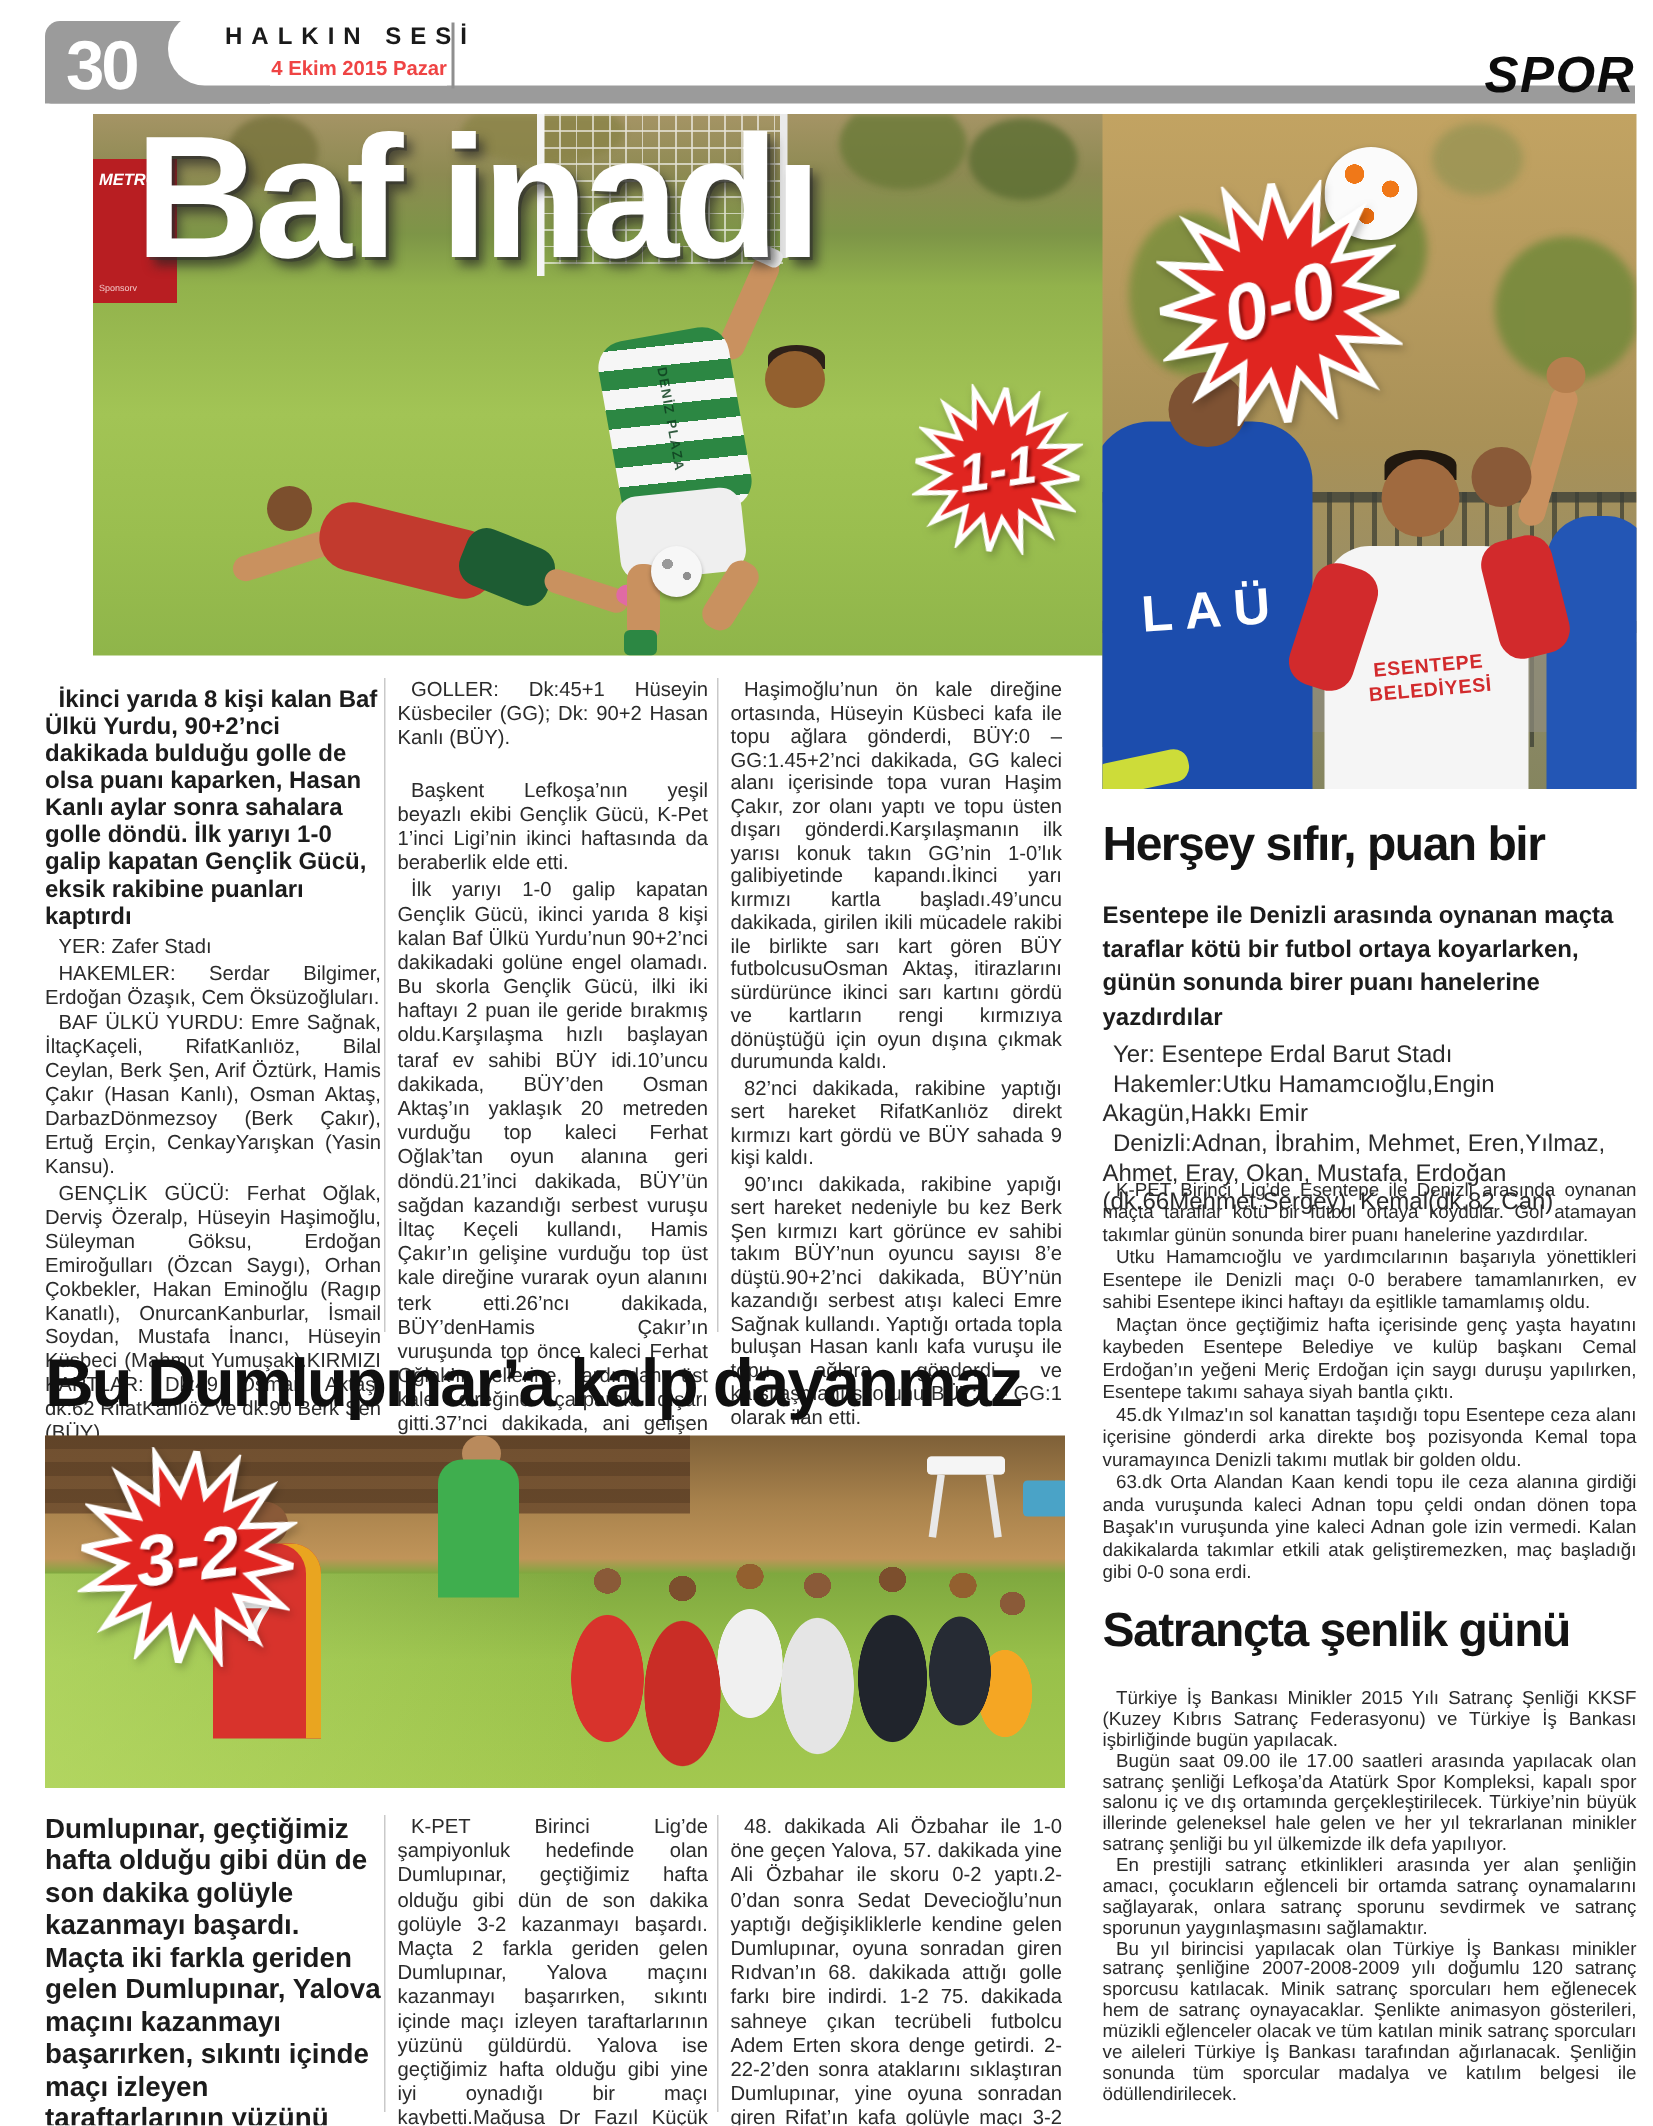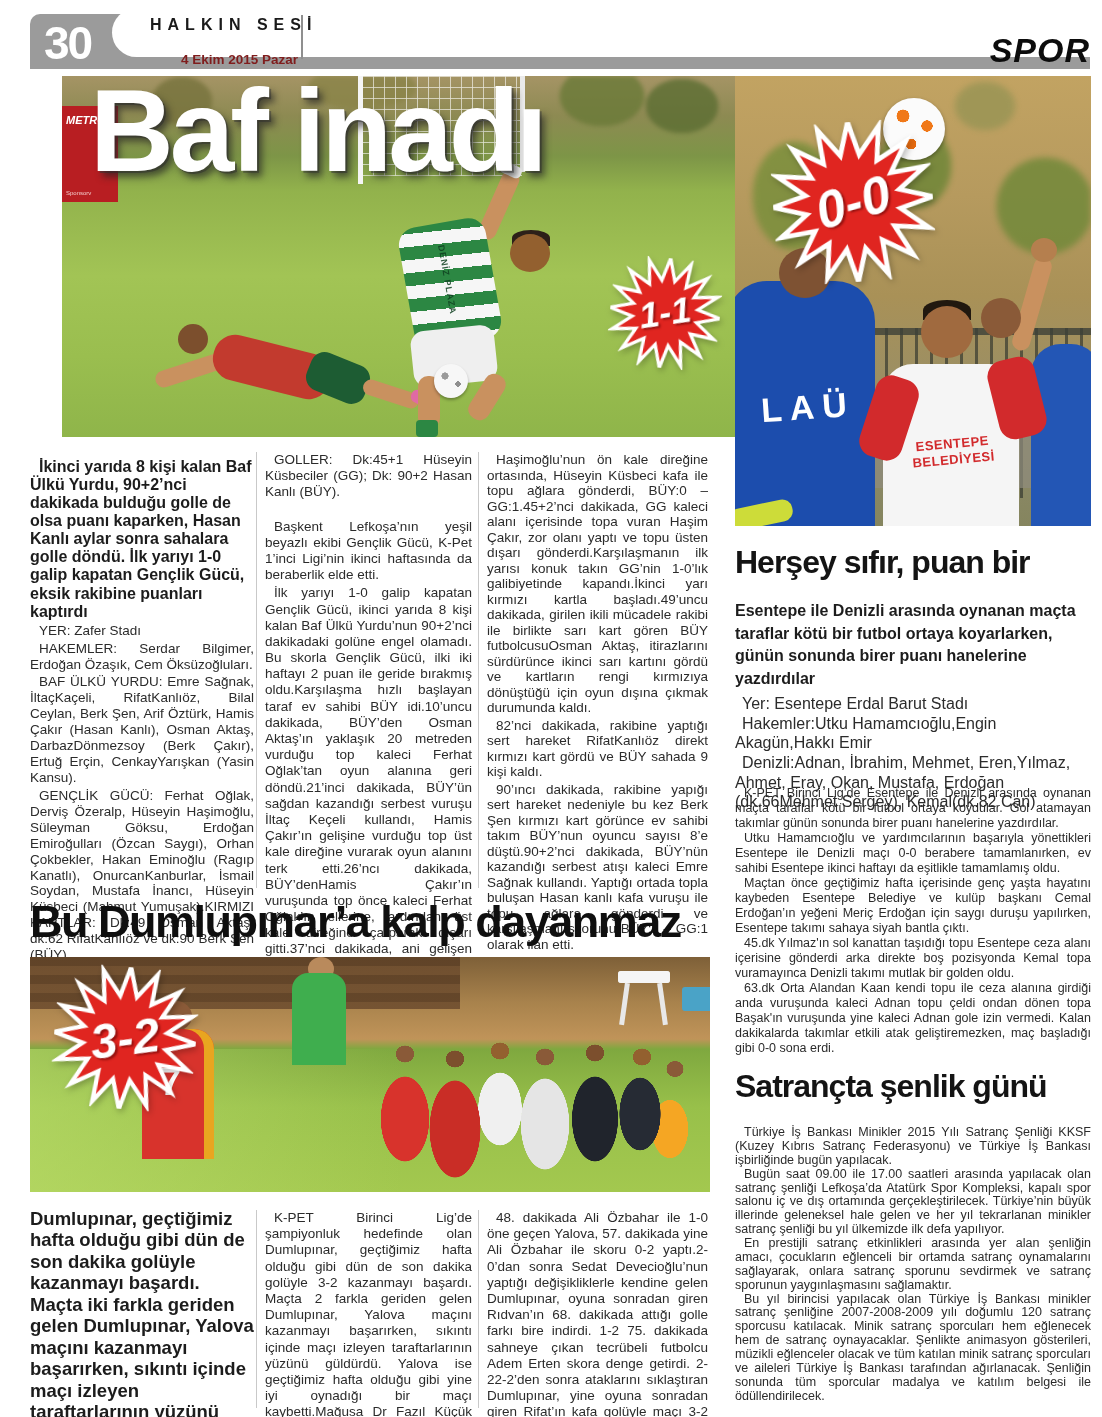--- a/index.html
+++ b/index.html
@@ -6,21 +6,21 @@
   #page{position:relative;width:1102px;height:1417px;background:#fff;overflow:hidden;
         font-family:"Liberation Sans",sans-serif;color:#2e2e2e;}
   .abs{position:absolute;}
 
   
   .hdr-bar{left:30px;top:57px;width:1060px;height:12px;background:#9b9b9b;}
   .hdr-num{left:30px;top:14px;width:150px;height:55px;background:#9b9b9b;border-radius:10px 0 0 4px;}
   .hdr-num span{position:absolute;left:14px;top:2px;font-size:46px;font-weight:bold;color:#fff;letter-spacing:-2px;}
   .hdr-pill{left:112px;top:8px;width:186px;height:49px;background:#fff;border-radius:26px 0 0 26px;}
   .hdr-mast{left:150px;top:16px;width:148px;text-align:right;font-weight:bold;font-size:16px;letter-spacing:6px;color:#1a1a1a;white-space:nowrap;}
-  .hdr-date{left:150px;top:38px;width:148px;text-align:right;font-weight:bold;font-size:13.5px;color:#7f1d1d;white-space:nowrap;margin-top:14px;}
+  .hdr-date{left:150px;top:38px;width:148px;text-align:right;font-weight:bold;font-size:13.5px;color:#ef4444;white-space:nowrap;}
   .hdr-div{left:301px;top:15px;width:2px;height:44px;background:#8f8f8f;}
   .hdr-spor{left:940px;top:31px;width:150px;text-align:right;font-size:34px;font-style:italic;font-weight:bold;letter-spacing:1px;color:#0c0c0c;}
 
   
   .photo{overflow:hidden;}
   .photo1{left:30px;top:76px;width:680px;height:361px;
     background:linear-gradient(180deg,#a59465 0,#8d8a52 40px,#7d9547 80px,#92b24c 115px,#a2c455 200px,#9abe4f 280px,#8fb54a 361px);margin-left:32px;}
   .p1-trees{left:0;top:0;width:680px;height:110px;
     background:
       radial-gradient(60px 45px at 620px 30px,#5c6e33 0 60%,transparent 61%),

